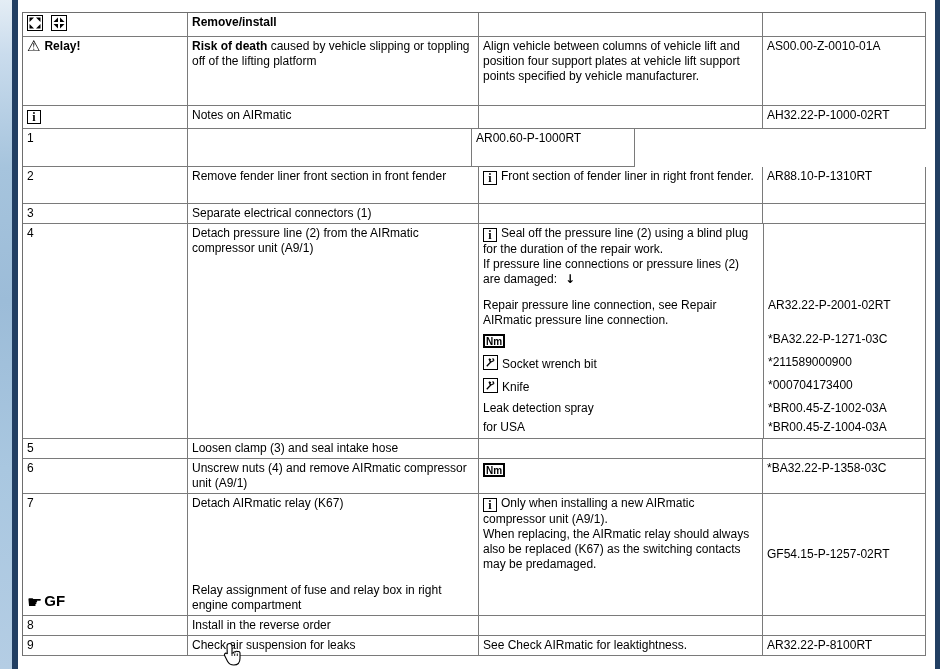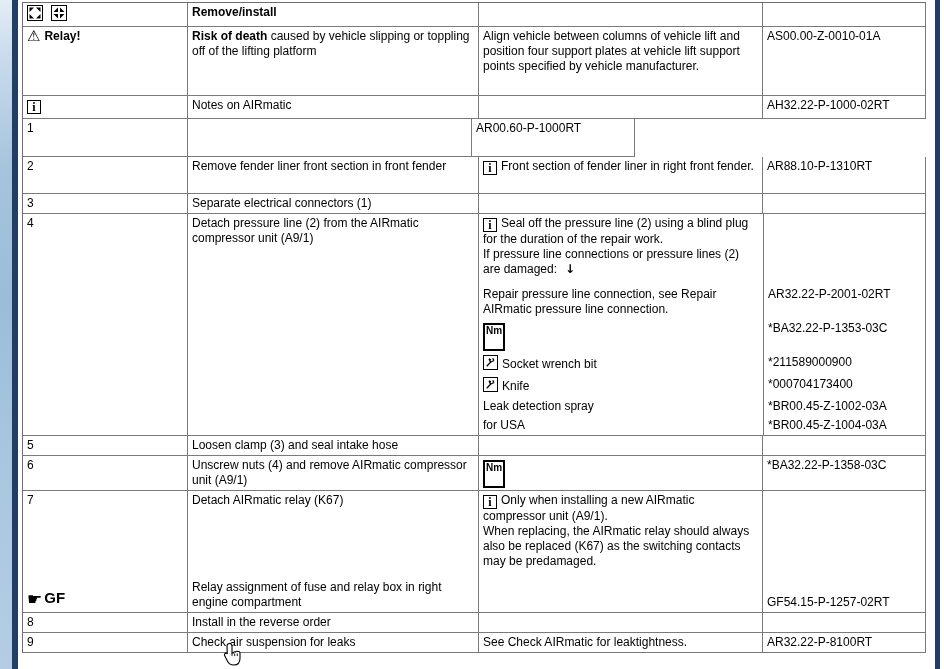--- a/index.html
+++ b/index.html
@@ -2,21 +2,21 @@
 <html><head>
 <meta charset="utf-8">
 <style>
   * { box-sizing: border-box; margin: 0; padding: 0; }
   html,body { width: 944px; height: 669px; overflow: hidden; background:#ffffff;
     font-family: "Liberation Sans", sans-serif; color:#000; }
   .frame-strip { position:absolute; left:0; top:0; width:12px; height:669px;
     background: linear-gradient(180deg,#e4edf5 0%,#cadced 8%,#a6c4dd 25%,#9cbcd8 45%,#a9c7e0 70%,#b4cde4 100%); }
   .frame-line-left { position:absolute; left:12px; top:0; width:6px; height:669px; background:#223f63; }
   .frame-line-right { position:absolute; left:935px; top:0; width:5px; height:669px; background:#223f63; }
-  .tbl { position:absolute; left:22px; top:2px; width:904px;
+  .tbl { position:absolute; left:22px; top:12px; width:904px;
     border-top:1px solid #6e6e6e; border-left:1px solid #6e6e6e;
     font-size:12px; line-height:15px; }
   .tr { display:flex; width:903px; }
   .td { border-right:1px solid #7a7a7a; border-bottom:1px solid #7a7a7a; padding:2px 4px; }
   .c1 { width:165px; }
   .c2 { width:291px; }
   .c3 { width:284px; }
   .c4 { width:163px; }
   .c34 { width:447px; padding:0; display:grid; grid-template-columns:284px 163px; }
   .sub-l { padding:2px 4px; }
@@ -31,33 +31,33 @@
   .h-s4 { min-height:215px; }
   .h-s5 { min-height:20px; }
   .h-s6 { min-height:35px; }
   .h-s7 { min-height:122px; }
   .h-s8 { min-height:20px; }
   .h-s9 { min-height:20px; }
   .col-flex { display:flex; flex-direction:column; justify-content:space-between; }
   .icon-box { display:inline-block; border:1px solid #000; text-align:center; vertical-align:-2px; }
   .info-icon { width:14px; height:14px; line-height:12px; font-family:"Liberation Serif", serif;
     font-weight:bold; font-size:12px; margin-right:4px; }
-  .nm-icon { min-width:20px; height:28px; line-height:12px; font-weight:bold; font-size:10px;
+  .nm-icon { min-width:20px; height:14px; line-height:12px; font-weight:bold; font-size:10px;
     padding:0 1px; border:2px solid #000; }
   .tool-icon { width:15px; height:15px; margin-right:4px; padding:0; }
   .warn { font-family:"DejaVu Sans", sans-serif; font-size:15px; font-weight:bold; margin-right:4px; vertical-align:-1px; }
   .hand { font-family:"DejaVu Sans", sans-serif; font-size:17px; margin-right:2px; vertical-align:-2px; }
   .gf-wrap { font-size:15px; font-weight:bold; margin-bottom:1px; }
   .exp-icon { margin-right:5px; vertical-align:middle; }
   .arrow-dn { font-family:"DejaVu Sans", sans-serif; font-weight:bold; padding-left:8px; }
   .note4 { margin-bottom:6px; }
   .it-row-2l { min-height:33px; }
   .it-row { min-height:22px; }
   .it-row-s { min-height:19px; }
-  .s7-c4 { display:flex; flex-direction:column; justify-content:flex-end; }
+  .s7-c4 { display:flex; flex-direction:column; justify-content:center; }
   .s7-c1 { padding-bottom:4px; }
   .s7-c2 { }
   .cursor { position:absolute; left:222px; top:642px; z-index:10; }
 </style>
 </head>
 <body>
 
 <div class="frame-strip"></div>
 <div class="frame-line-left"></div>
 <div class="frame-line-right"></div>
@@ -141,21 +141,21 @@
         </div>
       </div>
       <div class="sub-r"></div>
 
       <div class="sub-l it-row-2l">Repair pressure line connection, see Repair AIRmatic pressure line connection.</div>
       <div class="sub-r it-row-2l">AR32.22-P-2001-02RT</div>
 
       <div class="sub-l it-row">
         <span class="icon-box nm-icon">Nm</span>
       </div>
-      <div class="sub-r it-row">*BA32.22-P-1353-03C</div>
+      <div class="sub-r it-row">*BA32.22-P-1271-03C</div>
 
       <div class="sub-l it-row">
         <svg class="icon-box tool-icon" width="15" height="15" viewBox="0 0 15 15">
           <path d="M3.2 11.8 L7.5 7.2 M7.5 7.2 L5.8 3.2 M7.5 7.2 L11.6 5.2 M5.8 3.2 L8 4.4 M11.6 5.2 L10 2.8" stroke="#000" stroke-width="1.5" fill="none"></path>
         </svg><span>Socket wrench bit</span>
       </div>
       <div class="sub-r it-row">*211589000900</div>
 
       <div class="sub-l it-row">
         <svg class="icon-box tool-icon" width="15" height="15" viewBox="0 0 15 15">

